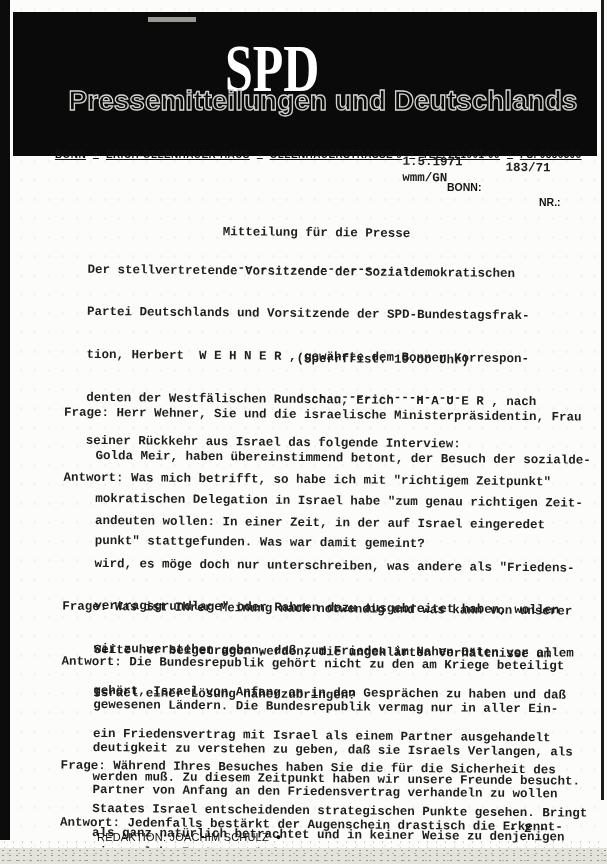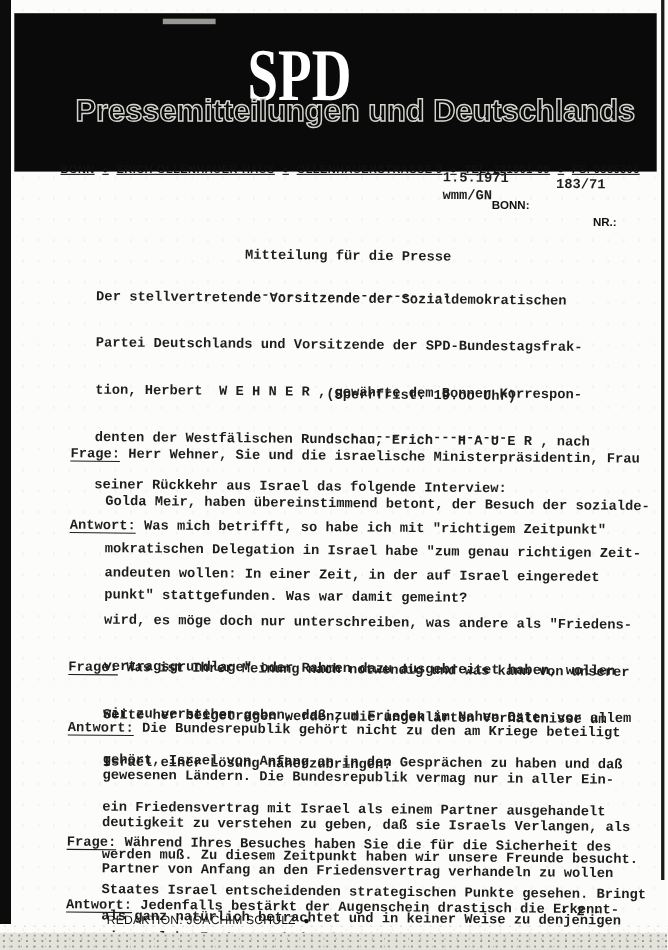--- a/index.html
+++ b/index.html
@@ -42,21 +42,21 @@
   .t-date{position:absolute;left:404px;top:151px;}
   .t-ref{position:absolute;left:404px;top:167px;text-align:center;}
   .t-num{position:absolute;left:507px;top:156px;}
   .doc-title{position:absolute;left:225px;top:200px;line-height:12px;}
   .intro{position:absolute;left:90px;top:233px;line-height:14.3px;}
   .embargo{position:absolute;left:300px;top:325px;line-height:12.5px;}
   .qa{position:absolute;left:68px;line-height:14.2px;}
   .qa-1{top:377px;} .qa-2{top:442px;} .qa-3{top:571px;}
   .qa-4{top:626px;} .qa-5{top:730px;} .qa-6{top:787px;}
   .cont{padding-left:32px;}
-  .qlabel{text-decoration:underline;text-underline-offset:2.5px;text-decoration-thickness:1.2px;}
+  .qlabel{text-underline-offset:2.5px;text-decoration-thickness:1.2px;}
   .pageno{position:absolute;left:517px;top:817px;}
 
   .footer-row{
     position:absolute;left:97px;top:831px;display:flex;align-items:center;
     font-weight:normal;font-size:11px;letter-spacing:.2px;color:#121212;white-space:nowrap;
   }
   .noise-band{
     position:absolute;left:0;bottom:0;width:607px;height:16px;
     background-color:#e3e3dc;
     background-image:radial-gradient(#96968c 1px, transparent 1px),radial-gradient(#b3b3a8 1px, transparent 1px);

